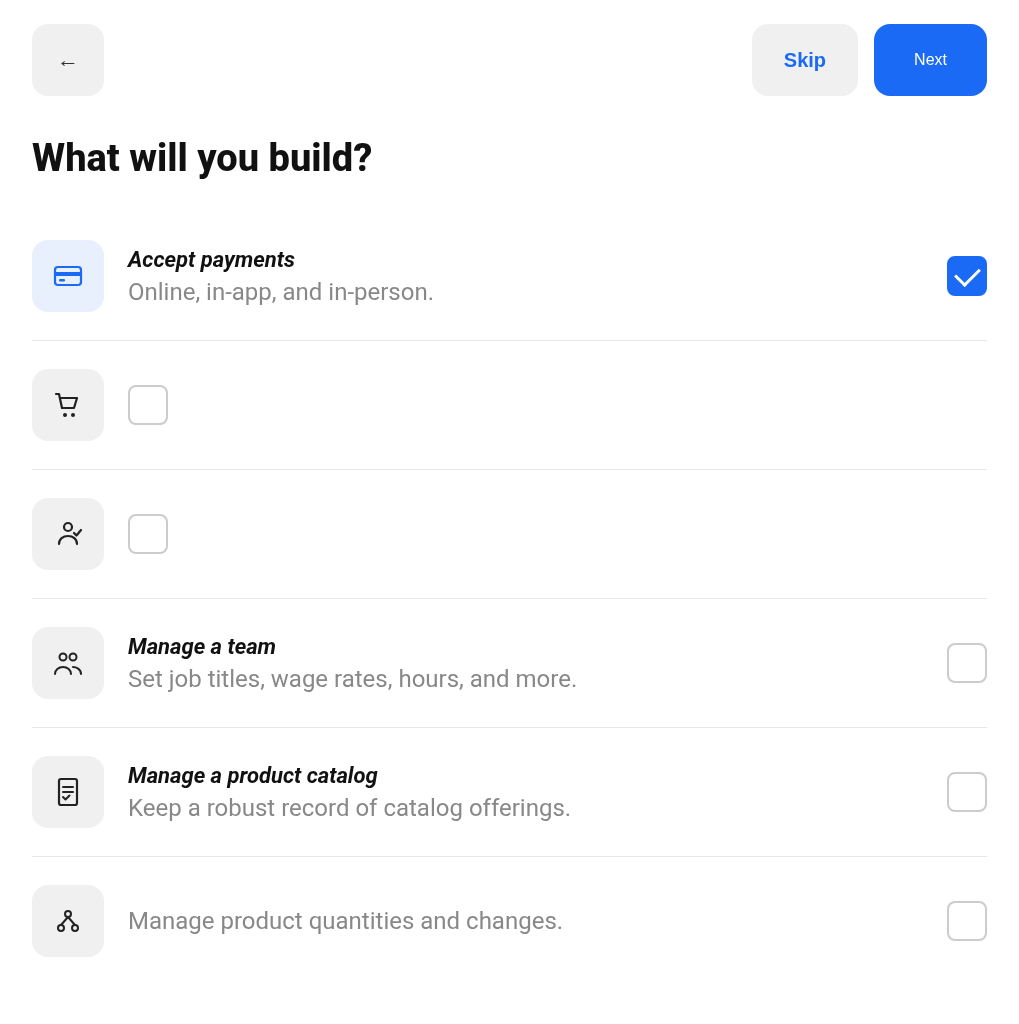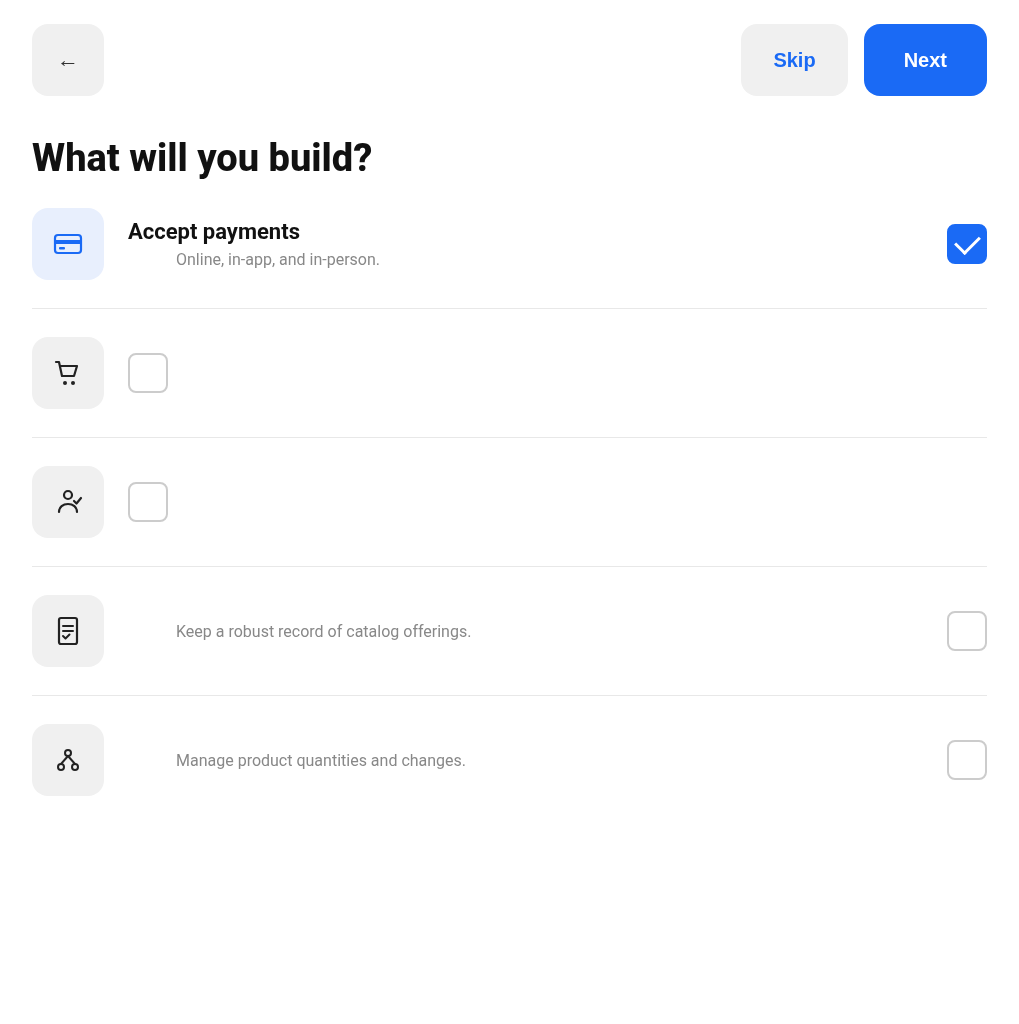--- a/index.html
+++ b/index.html
@@ -56,30 +56,31 @@
       color: #1a6af5;
     }
 
     .next-button {
       height: 72px;
       padding: 0 40px;
       background: #1a6af5;
       border: none;
       border-radius: 16px;
       cursor: pointer;
-      font-size: 20px;
-      font-weight: 700;
+      font-size: 16px;
+      font-weight: 400;
       color: #ffffff;
     }
 
     .page-title {
       font-size: 38px;
       font-weight: 800;
       color: #111111;
       padding: 0 32px;
+      margin-bottom: 32px;
     }
 
     .options-list {
       padding: 0 32px;
     }
 
     .option-item {
       display: flex;
       align-items: center;
       padding: 28px 0;
@@ -110,26 +111,26 @@
 
     .option-content {
       flex: 1;
     }
 
     .option-title {
       font-size: 22px;
       font-weight: 700;
       color: #111111;
       margin-bottom: 6px;
+      font-style: italic;
     }
 
     .option-subtitle {
-      font-size: 16px;
+      font-size: 24px;
       color: #888888;
-      margin-left: 48px;
     }
 
     .checkbox {
       width: 40px;
       height: 40px;
       border-radius: 8px;
       border: 2px solid #cccccc;
       flex-shrink: 0;
       display: flex;
       align-items: center;
@@ -196,31 +197,47 @@
     <div class="option-icon-wrapper">
       <svg width="34" height="34" viewBox="0 0 34 34" fill="none" xmlns="http://www.w3.org/2000/svg">
         <circle cx="17" cy="10" r="4" stroke="#222" stroke-width="2.2" fill="none"></circle>
         <path d="M8 27c0-5 4-8 9-8s9 3 9 8" stroke="#222" stroke-width="2.2" stroke-linecap="round" fill="none"></path>
         <path d="M23 16l2.5 2.5L30 13" stroke="#222" stroke-width="2.2" stroke-linecap="round" stroke-linejoin="round"></path>
       </svg>
     </div>
     <div class="checkbox"></div>
   </div>
 
+  <div class="option-item">
+    <div class="option-icon-wrapper">
+      <svg width="34" height="34" viewBox="0 0 34 34" fill="none" xmlns="http://www.w3.org/2000/svg">
+        <circle cx="12" cy="11" r="3.5" stroke="#222" stroke-width="2" fill="none"></circle>
+        <circle cx="22" cy="11" r="3.5" stroke="#222" stroke-width="2" fill="none"></circle>
+        <path d="M4 28c0-4 3.5-7 8-7s8 3 8 7" stroke="#222" stroke-width="2" stroke-linecap="round" fill="none"></path>
+        <path d="M22 21c3 0 8 2 8 7" stroke="#222" stroke-width="2" stroke-linecap="round" fill="none"></path>
+      </svg>
+    </div>
+    <div class="option-content">
+      <div class="option-title">Manage a team</div>
+      <div class="option-subtitle">Set job titles, wage rates, hours, and more.</div>
+    </div>
+    <div class="checkbox"></div>
+  </div>
 
   <div class="option-item">
     <div class="option-icon-wrapper">
       <svg width="34" height="34" viewBox="0 0 34 34" fill="none" xmlns="http://www.w3.org/2000/svg">
         <rect x="8" y="4" width="18" height="26" rx="2" stroke="#222" stroke-width="2.2" fill="none"></rect>
         <line x1="12" y1="12" x2="22" y2="12" stroke="#222" stroke-width="2" stroke-linecap="round"></line>
         <line x1="12" y1="17" x2="22" y2="17" stroke="#222" stroke-width="2" stroke-linecap="round"></line>
         <path d="M12 22l2.5 2.5 4-4" stroke="#222" stroke-width="2" stroke-linecap="round" stroke-linejoin="round"></path>
       </svg>
     </div>
     <div class="option-content">
+      <div class="option-title">Manage a product catalog</div>
       <div class="option-subtitle">Keep a robust record of catalog offerings.</div>
     </div>
     <div class="checkbox"></div>
   </div>
 
   <div class="option-item">
     <div class="option-icon-wrapper">
       <svg width="34" height="34" viewBox="0 0 34 34" fill="none" xmlns="http://www.w3.org/2000/svg">
         <circle cx="10" cy="24" r="3" stroke="#222" stroke-width="2" fill="none"></circle>
         <circle cx="17" cy="10" r="3" stroke="#222" stroke-width="2" fill="none"></circle>

